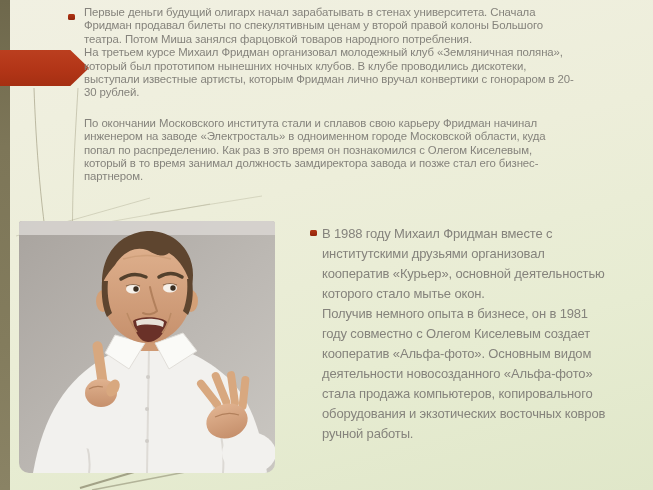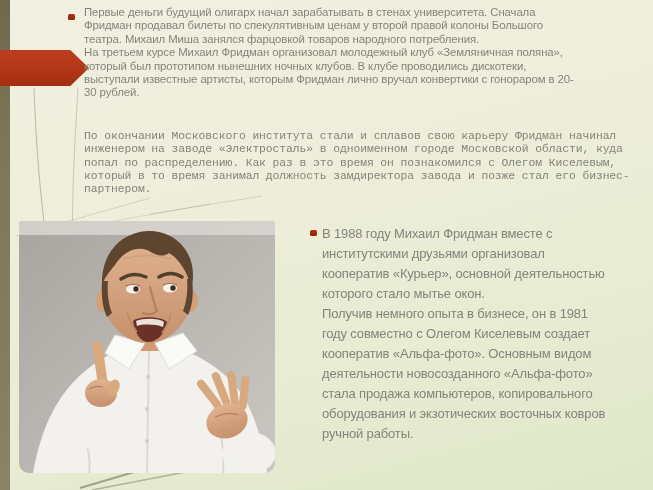--- a/index.html
+++ b/index.html
@@ -31,21 +31,21 @@
   .text-block{color:#85837c;letter-spacing:-0.1px;}
   .top-block{
     position:absolute;left:84px;top:6px;width:566px;
     font-size:11.4px;line-height:13.4px;
   }
   .right-block{
     position:absolute;left:322px;top:224px;width:330px;
     font-size:13px;line-height:20px;letter-spacing:-0.15px;
   }
   .para{white-space:pre-line;margin:0;}
-  .para-gap{margin-top:30px;font-family:Liberation Mono, monospace;}
+  .para-gap{margin-top:17px;}
   .photo-frame{
     position:absolute;left:19px;top:221px;width:256px;height:252px;
     border-radius:3px 3px 10px 10px;overflow:hidden;
   }
   .photo-frame svg{display:block;}
 </style>
 </head>
 <body>
 
 <div class="slide">
@@ -60,21 +60,21 @@
     <path d="M150,214 L262,196" stroke="rgba(140,135,105,0.30)" stroke-width="0.8" fill="none"></path>
     <path d="M80,488 L168,462" stroke="rgba(95,90,62,0.5)" stroke-width="2" fill="none"></path>
     <path d="M92,490 L196,470" stroke="rgba(95,90,62,0.38)" stroke-width="1.5" fill="none"></path>
   </svg>
 
   <div class="accent-arrow"></div>
 
   <div class="top-block text-block">
     <p class="para">Первые деньги будущий олигарх начал зарабатывать в стенах университета. Сначала
 Фридман продавал билеты по спекулятивным ценам у второй правой колоны Большого
-театра. Михаил Миша занялся фарцовкой товаров народного потребления.</p>
+театра. Потом Миша занялся фарцовкой товаров народного потребления.</p>
     <p class="para">На третьем курсе Михаил Фридман организовал молодежный клуб «Земляничная поляна»,
 который был прототипом нынешних ночных клубов. В клубе проводились дискотеки,
 выступали известные артисты, которым Фридман лично вручал конвертики с гонораром в 20-
 30 рублей.</p>
     <p class="para para-gap">По окончании Московского института стали и сплавов свою карьеру Фридман начинал
 инженером на заводе «Электросталь» в одноименном городе Московской области, куда
 попал по распределению. Как раз в это время он познакомился с Олегом Киселевым,
 который в то время занимал должность замдиректора завода и позже стал его бизнес-
 партнером.</p>
   </div>

